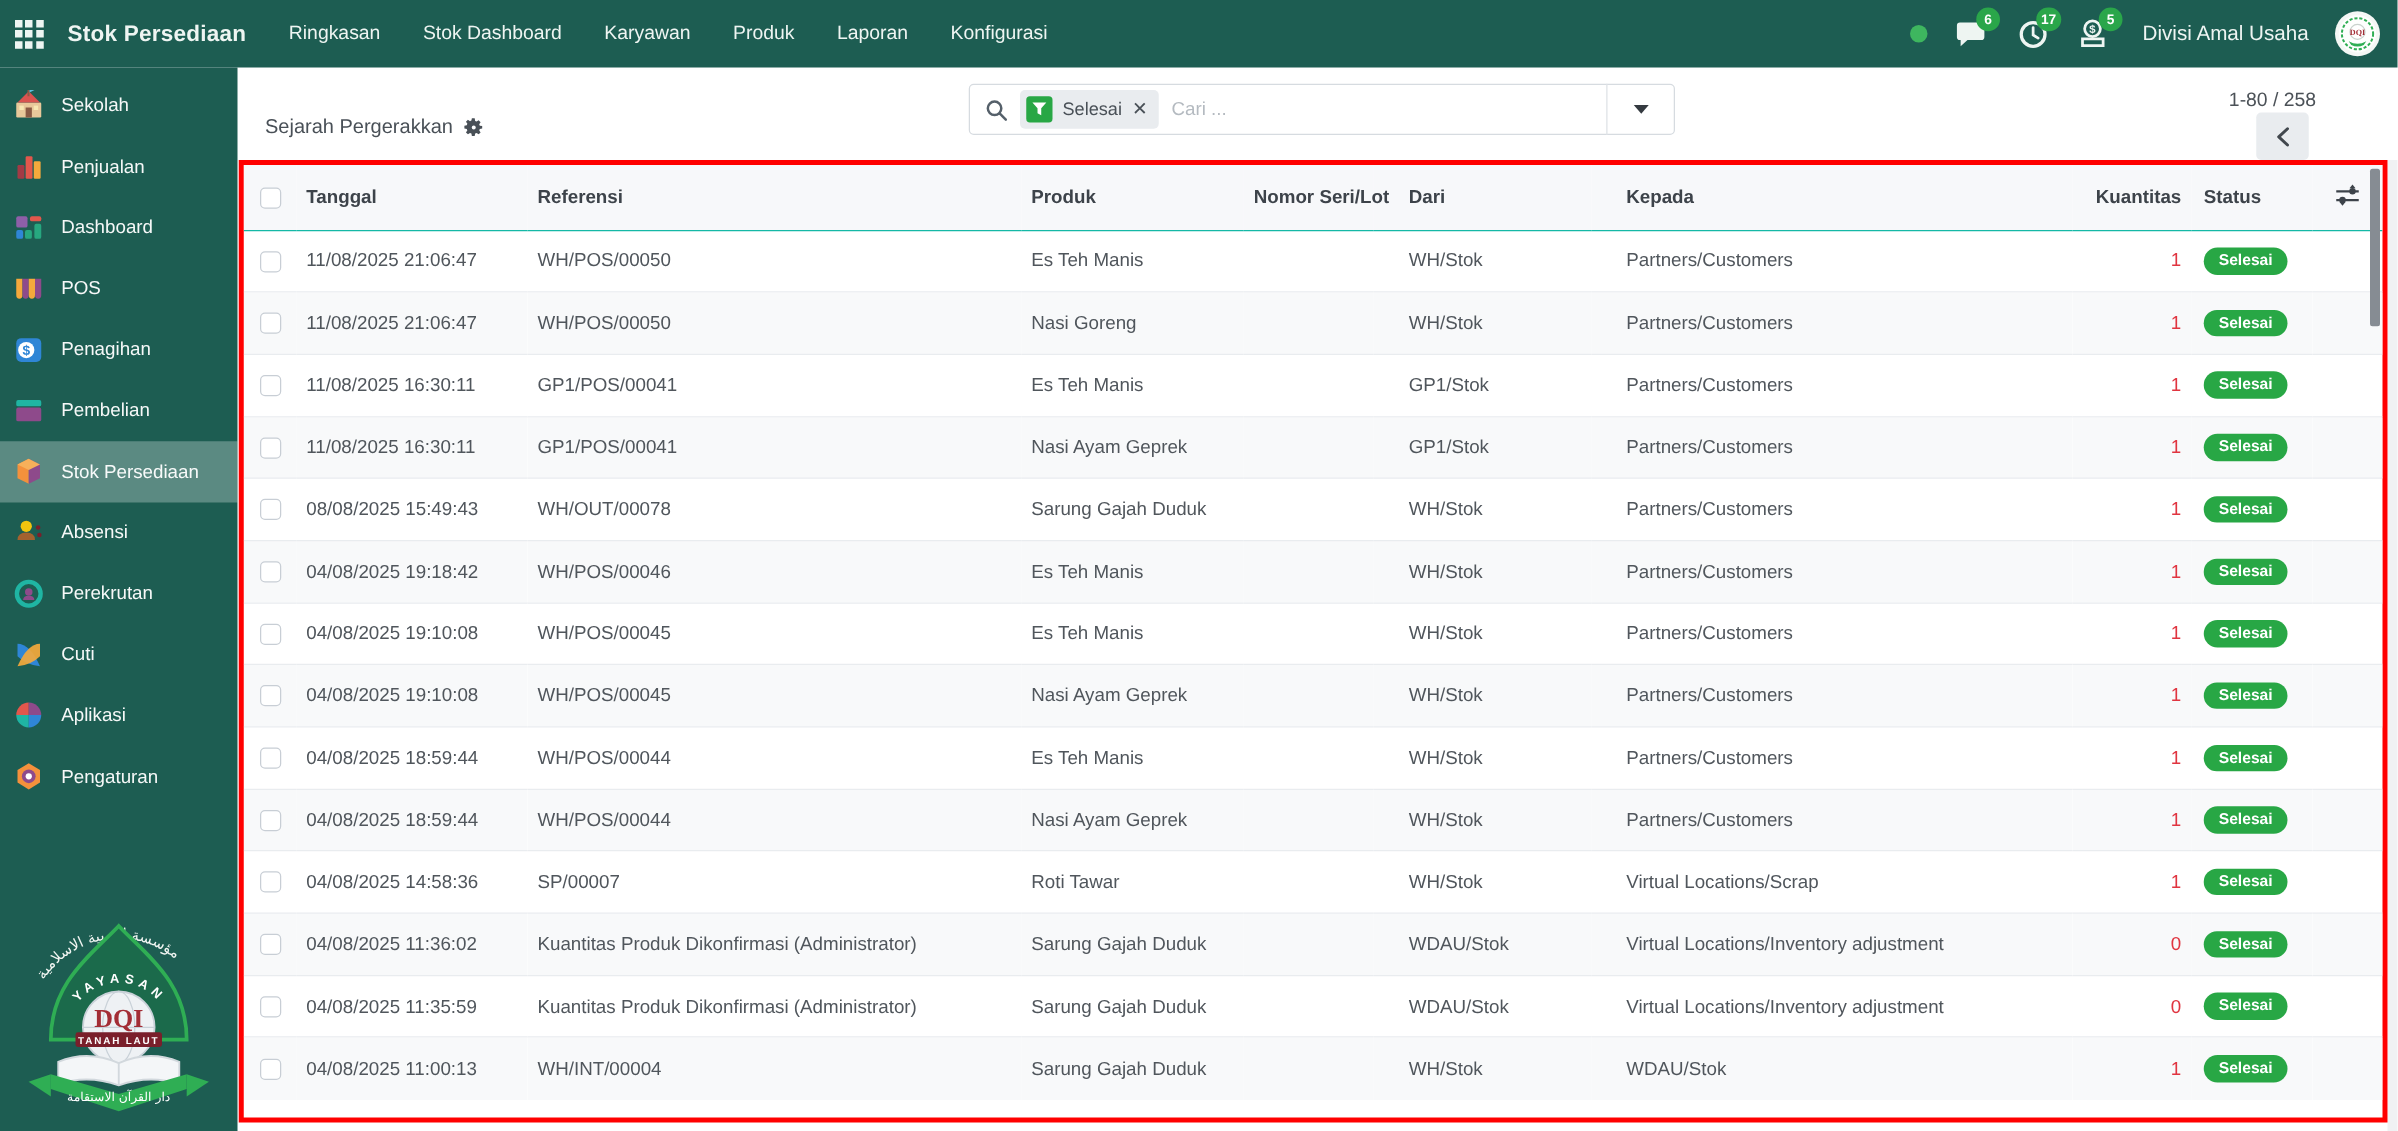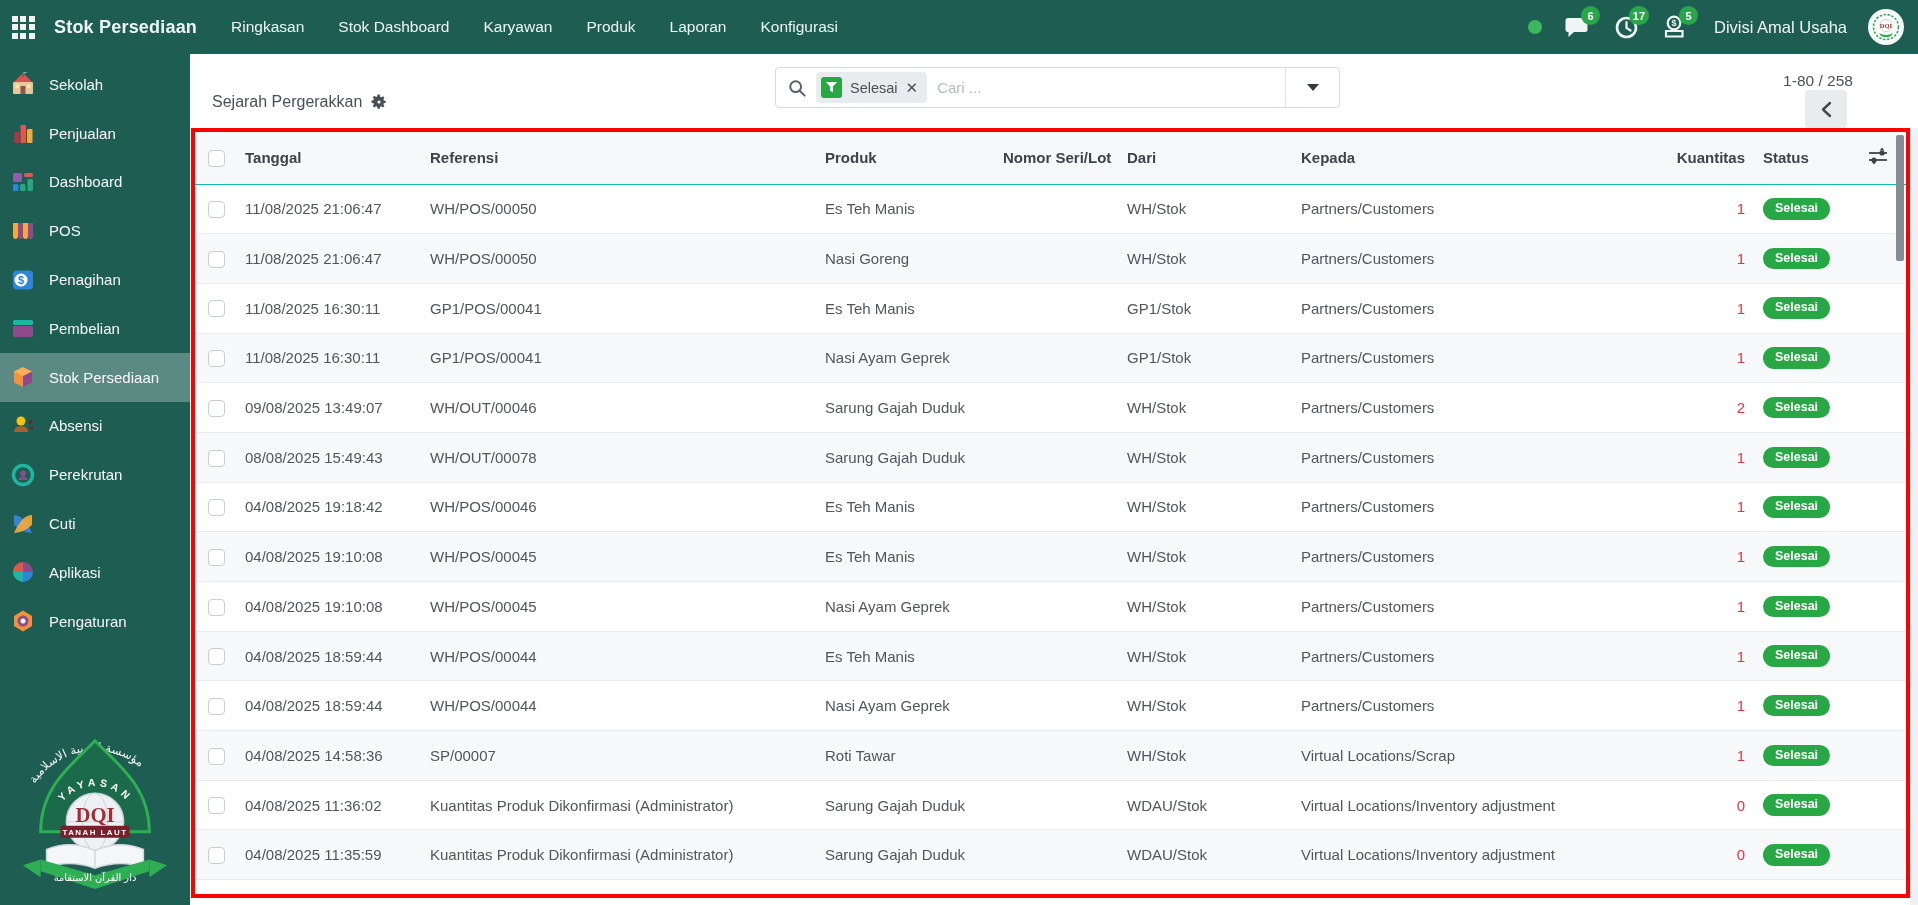--- a/index.html
+++ b/index.html
@@ -433,32 +433,20 @@
             <td>Nasi Ayam Geprek</td>
             <td></td>
             <td>GP1/Stok</td>
             <td>Partners/Customers</td>
             <td><span class="qty-red">1</span></td>
             <td><span class="badge-done">Selesai</span></td>
             <td></td>
           </tr>
           <tr>
             <td><span class="cbx"></span></td>
-            <td>09/08/2025 13:49:07</td>
-            <td>WH/OUT/00046</td>
-            <td>Sarung Gajah Duduk</td>
-            <td></td>
-            <td>WH/Stok</td>
-            <td>Partners/Customers</td>
-            <td><span class="qty-red">2</span></td>
-            <td><span class="badge-done">Selesai</span></td>
-            <td></td>
-          </tr>
-          <tr>
-            <td><span class="cbx"></span></td>
             <td>08/08/2025 15:49:43</td>
             <td>WH/OUT/00078</td>
             <td>Sarung Gajah Duduk</td>
             <td></td>
             <td>WH/Stok</td>
             <td>Partners/Customers</td>
             <td><span class="qty-red">1</span></td>
             <td><span class="badge-done">Selesai</span></td>
             <td></td>
           </tr>

